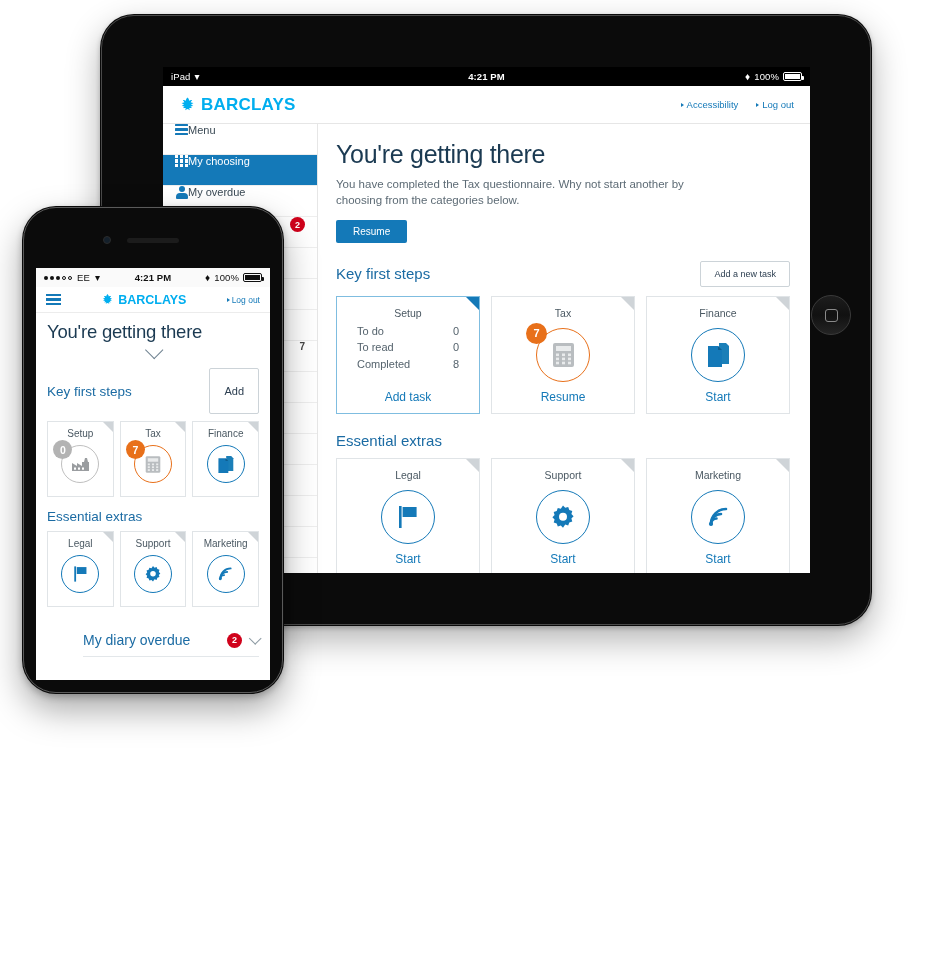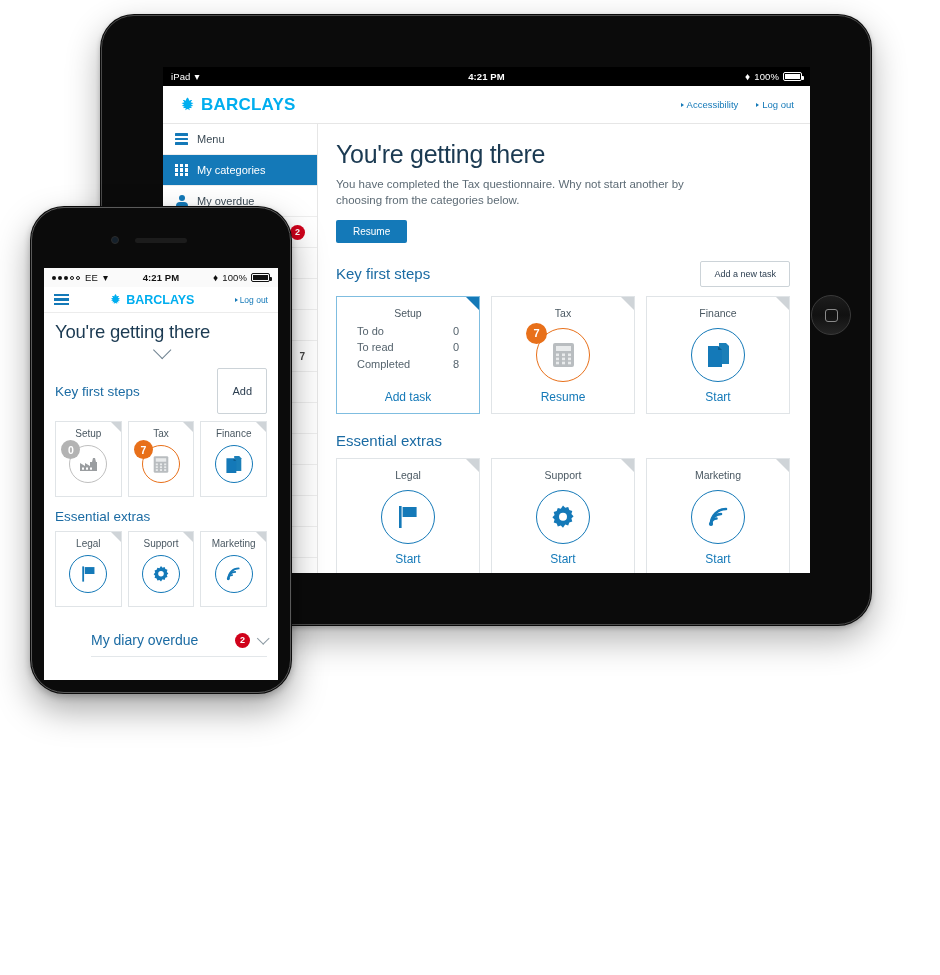--- a/index.html
+++ b/index.html
@@ -74,21 +74,21 @@
   .eagle { width: 17px; height: 17px; }
   .brandname { color:#00AEEF; font-size:17px; font-weight:bold; letter-spacing:.2px; }
   .topnav { margin-left:auto; display:flex; gap:18px; }
   .topnav a { color:#1479b8; font-size:9.5px; text-decoration:none; display:flex; align-items:center; gap:3px; }
   .caret-r { width:0;height:0;border-left:3.5px solid #1479b8;border-top:2.5px solid transparent;border-bottom:2.5px solid transparent; }
 
   
   .ipad-body { display:flex; height: 449px; }
   .sidebar { width: 155px; border-right:1px solid #e6e6e6; background:#fff; flex:none; }
   .side-item {
-    height: 31px; display:flex; align-items:center; gap:9px;
+    height: 31px; display:flex; align-items:flex-start; 
     padding: 0 12px; font-size:11px; color:#3b4a55; border-bottom:1px solid #eeeeee;
   }
   .side-item.active { background:#1479b8; color:#fff; }
   .side-item.plain { justify-content:flex-end; color:#444; font-size:10px; font-weight:bold; }
   .hamb { width:13px; display:flex; flex-direction:column; gap:2px; }
   .hamb i { height:2.4px; background:#1479b8; display:block; border-radius:.5px; }
   .grid9 { width:13px; height:12px; display:grid; grid-template-columns:repeat(3,1fr); grid-template-rows:repeat(3,1fr); gap:1.4px; }
   .grid9 i { background:#1479b8; display:block; }
   .side-item.active .grid9 i { background:#fff; }
   .person { width:13px; height:13px; position:relative; }
@@ -140,21 +140,21 @@
   .numbadge.orange{ background:#e8701a; }
   .statlist { width: 100%; padding: 6px 20px 0; }
   .statrow { display:flex; font-size:11px; color:#55636d; margin-bottom:4.5px;justify-content:space-between; }
   .statrow span:last-child { margin-left:auto; color:#55636d; }
   .chev { width:9px; height:9px; border-right:1.4px solid #8d9aa3; border-bottom:1.4px solid #8d9aa3; }
   .chev.down { transform: rotate(45deg) translate(-1px,-2px); }
   .cnt { font-size:13px; color:#6b7880; }
 
   
   #iphone {
-    position: absolute; left: 30px; top: 206px;
+    position: absolute; left: 22px; top: 206px;
     width: 262px; height: 488px;
     background: #0b0b0b; border-radius: 34px;
     box-shadow: 0 16px 34px rgba(0,0,0,0.34), 0 3px 7px rgba(0,0,0,0.24);
   }
   #iphone-ring { position:absolute; inset:1px; border-radius:33px; border:1px solid #5a5a5a; pointer-events:none; }
   #iphone-speaker { position:absolute; left:50%; transform:translateX(-50%); top:32px; width:52px; height:5px; border-radius:3px; background:#1c1c1c; }
   #iphone-cam { position:absolute; left:81px; top:30px; width:8px; height:8px; border-radius:50%; background:#14202b; border:1px solid #2b2b2b; }
   #iphone-screen {
     position:absolute; left:14px; top:62px; width:234px; height:412px;
     background:#fff; overflow:hidden;
@@ -253,21 +253,21 @@
                 <i></i>
                 <i></i>
                 <i></i>
                 <i></i>
                 <i></i>
                 <i></i>
                 <i></i>
                 <i></i>
                 <i></i>
               </span>
-            <span>My categories</span>
+            <span>My choosing</span>
           </div>
           <div class="side-item">
             <span class="person">
                 <i></i>
                 <i></i>
               </span>
             <span>My overdue</span>
           </div>
           <div class="side-item plain">
             <span class="badge-red">2</span>

